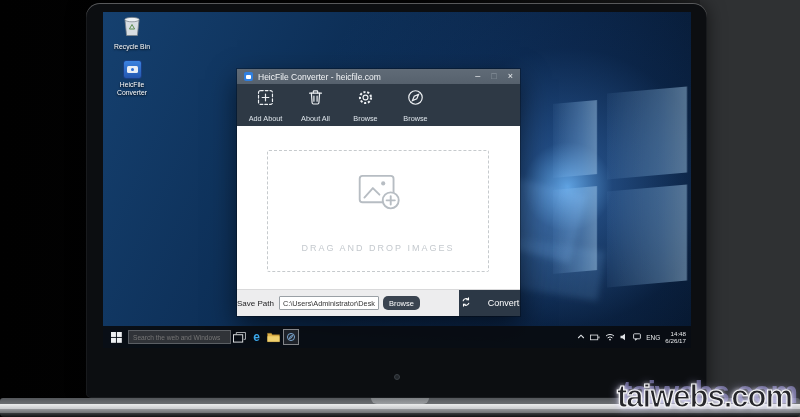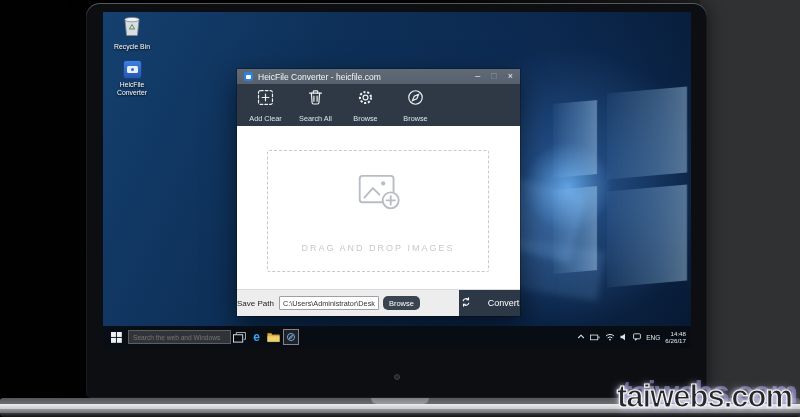--- a/index.html
+++ b/index.html
@@ -166,32 +166,32 @@
         </div>
 
         <div class="toolbar">
           <div class="tbtn">
             <span>
               <svg width="19" height="19" viewBox="0 0 24 24" fill="none" stroke="#eef1f4" stroke-width="1.5" stroke-linecap="round">
                 <rect x="3.2" y="3.2" width="17.6" height="17.6" rx="2.5" stroke-dasharray="3.4 2.6"></rect>
                 <path d="M12 7.8v8.4M7.8 12h8.4"></path>
               </svg>
             </span>
-            <span class="tlbl">Add Clear</span>
+            <span class="tlbl">Add About</span>
           </div>
           <div class="tbtn">
             <span>
               <svg width="19" height="19" viewBox="0 0 24 24" fill="none" stroke="#eef1f4" stroke-width="1.5" stroke-linecap="round">
                 <path d="M4.5 6.5h15"></path>
                 <path d="M9.2 6.3V4.6a1 1 0 0 1 1-1h3.6a1 1 0 0 1 1 1v1.7"></path>
                 <path d="M6.8 6.5l.9 12.2a1.6 1.6 0 0 0 1.6 1.5h5.4a1.6 1.6 0 0 0 1.6-1.5l.9-12.2"></path>
                 <path d="M10 10.2v6.4M14 10.2v6.4"></path>
               </svg>
             </span>
-            <span class="tlbl">Search All</span>
+            <span class="tlbl">About All</span>
           </div>
           <div class="tbtn">
             <span>
               <svg width="19" height="19" viewBox="0 0 24 24" fill="none" stroke="#eef1f4">
                 <circle cx="12" cy="12" r="7" stroke-width="2.6" stroke-dasharray="2.7 2.2"></circle>
                 <circle cx="12" cy="12" r="3.1" stroke-width="1.5"></circle>
               </svg>
             </span>
             <span class="tlbl">Browse</span>
           </div>

